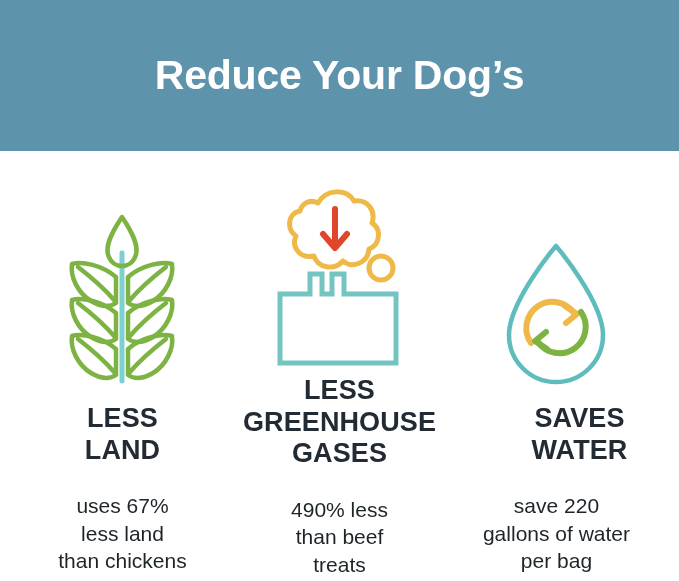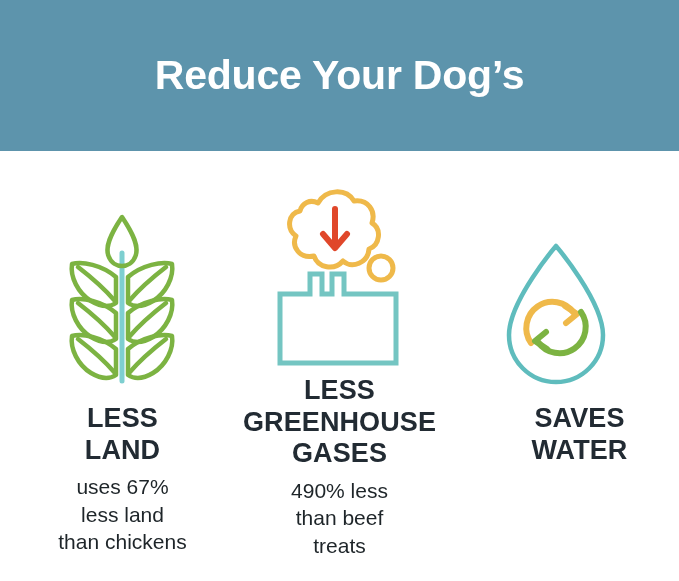--- a/index.html
+++ b/index.html
@@ -88,21 +88,21 @@
   .col-gases .heading { margin-top: 2px; }
   .col-water .heading { margin-top: 2px; margin-left: 46px; }
 
   .body-text {
     color: #1e2529;
     font-size: 21px;
     font-weight: normal;
     line-height: 1.31;
     text-align: center;
     white-space: pre-line;
-    margin-top: 7px;
+    margin-top: 26px;
   }
 </style>
 </head>
 <body>
 
 <div id="page">
 
   <div class="header-band">
     <div class="header-title-line">Reduce Your Dog’s</div>
   </div>
@@ -203,16 +203,19 @@
           <g fill="none" stroke="#7cb342" stroke-width="6" stroke-linecap="round" stroke-linejoin="round">
             <path d="M88 73 A 25 25 0 0 1 45 103"></path>
             <polyline points="54,110 42,102 53,93"></polyline>
           </g>
         </svg>
       </div>
 
       <div class="heading">SAVES
 WATER</div>
 
+      <div class="body-text">save 220
+gallons of water
+per bag</div>
     </div>
 
   </div>
 </div>
 
 </body></html>

